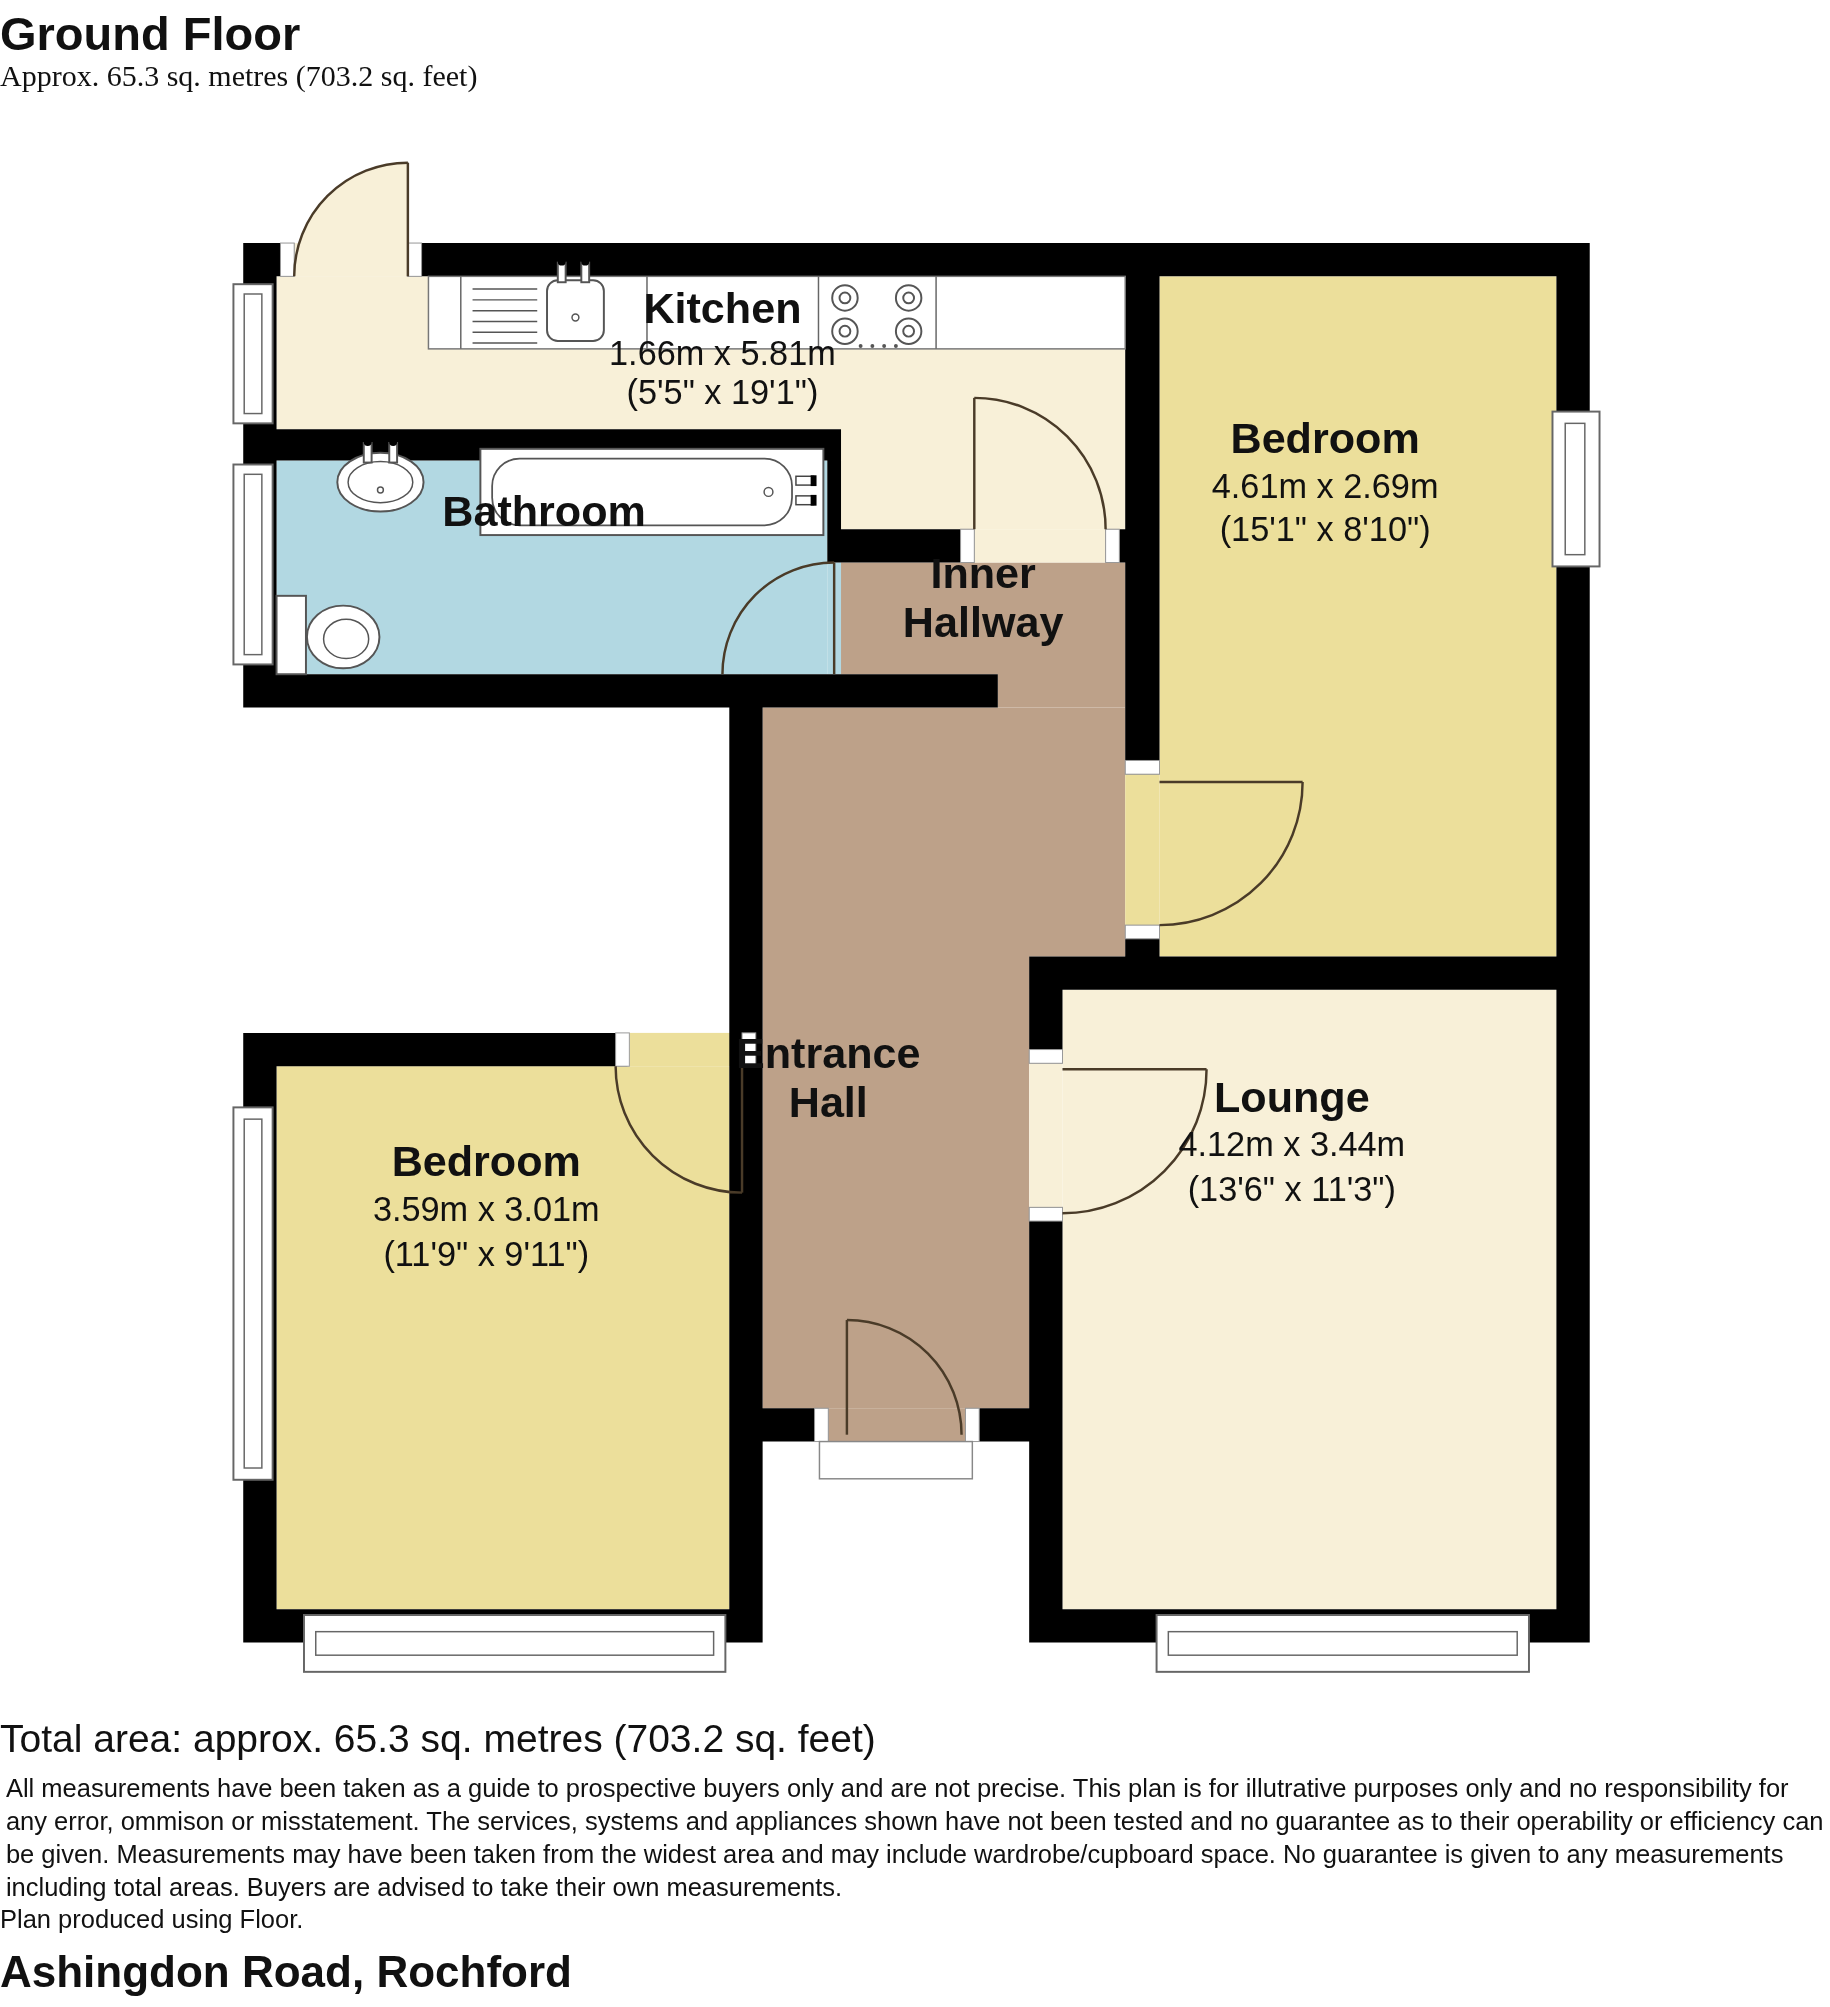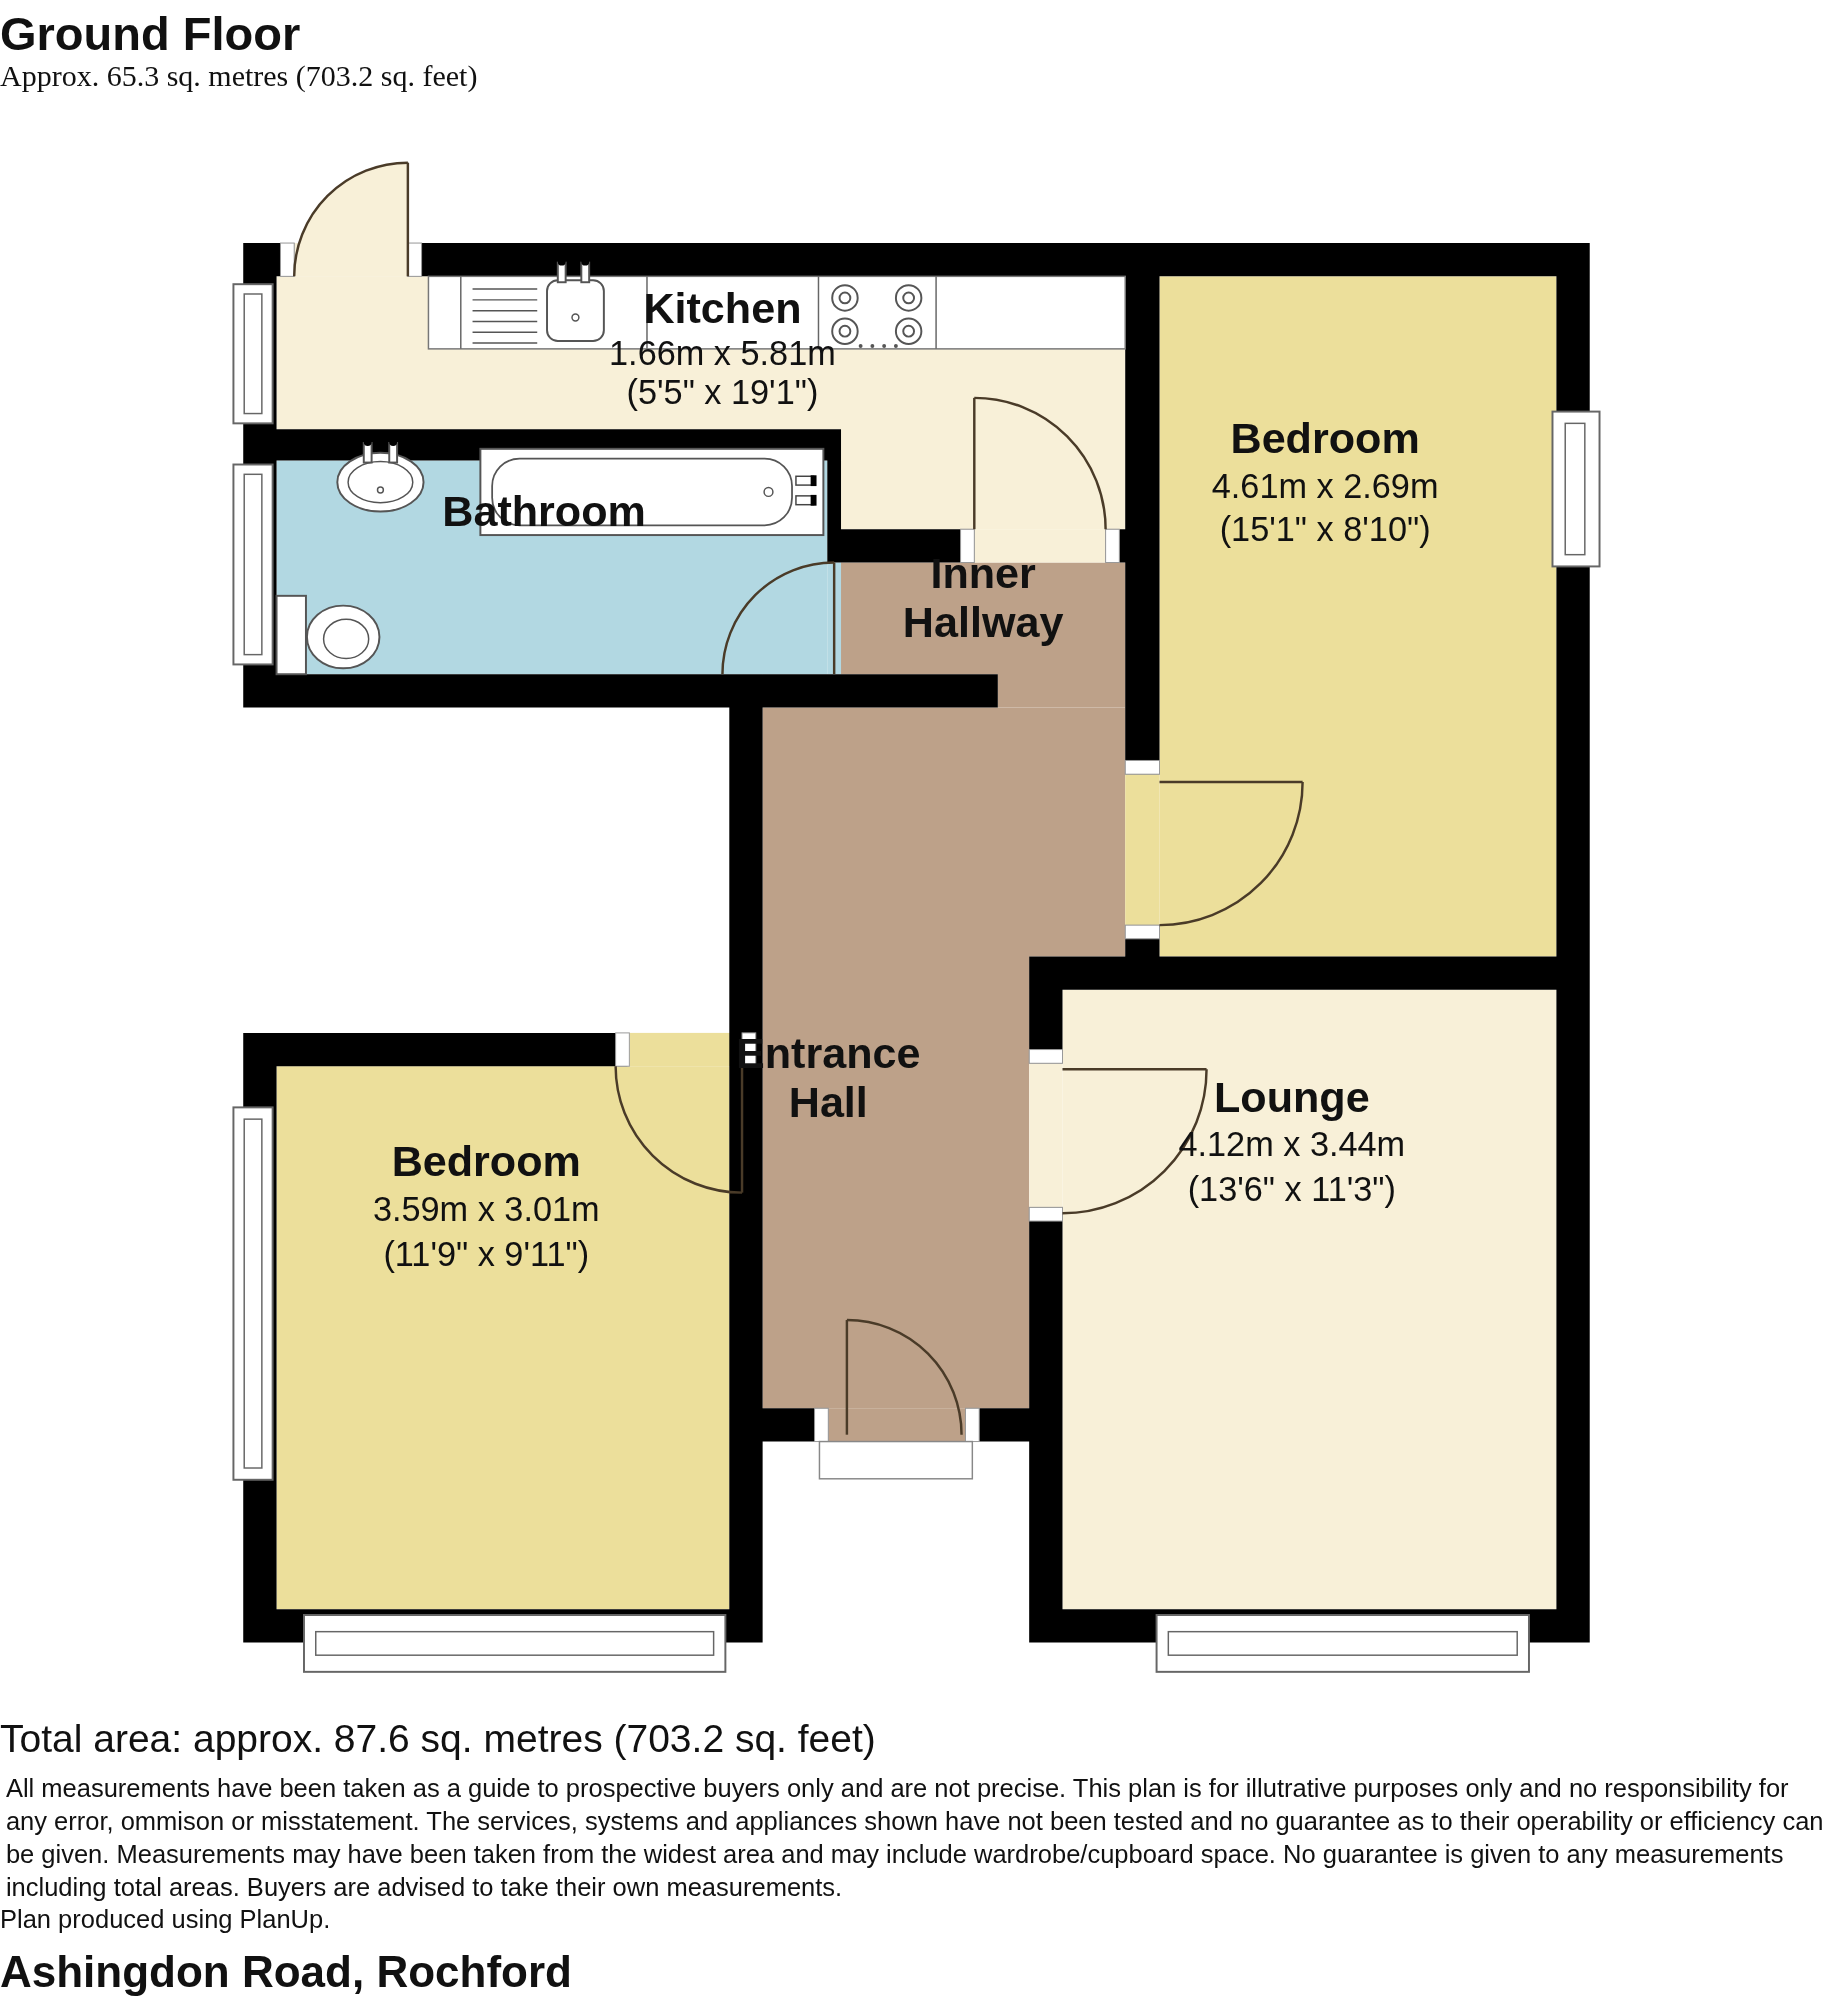--- a/index.html
+++ b/index.html
@@ -212,17 +212,17 @@
     <text class="room-title" x="496" y="1200">Bedroom</text>
     <text class="room-dim" x="496" y="1246">3.59m x 3.01m</text>
     <text class="room-dim" x="496" y="1292">(11'9" x 9'11")</text>
 
     <text class="room-title" x="1318" y="1135">Lounge</text>
     <text class="room-dim" x="1318" y="1180">4.12m x 3.44m</text>
     <text class="room-dim" x="1318" y="1226">(13'6" x 11'3")</text>
   </g>
 </svg>
 
-<div id="total" class="abs">Total area: approx. 87.6 sq. metres (703.2 sq. feet)</div>
+<div id="total" class="abs">Total area: approx. 65.3 sq. metres (703.2 sq. feet)</div>
 <div id="disclaimer" class="abs">All measurements have been taken as a guide to prospective buyers only and are not precise. This plan is for illutrative purposes only and no responsibility for any error, ommison or misstatement. The services, systems and appliances shown have not been tested and no guarantee as to their operability or efficiency can be given. Measurements may have been taken from the widest area and may include wardrobe/cupboard space. No guarantee is given to any measurements including total areas. Buyers are advised to take their own measurements.</div>
-<div id="credit" class="abs">Plan produced using PlanUp.</div>
+<div id="credit" class="abs">Plan produced using Floor.</div>
 <div id="address" class="abs">Ashingdon Road, Rochford</div>
 
 
 </body></html>

